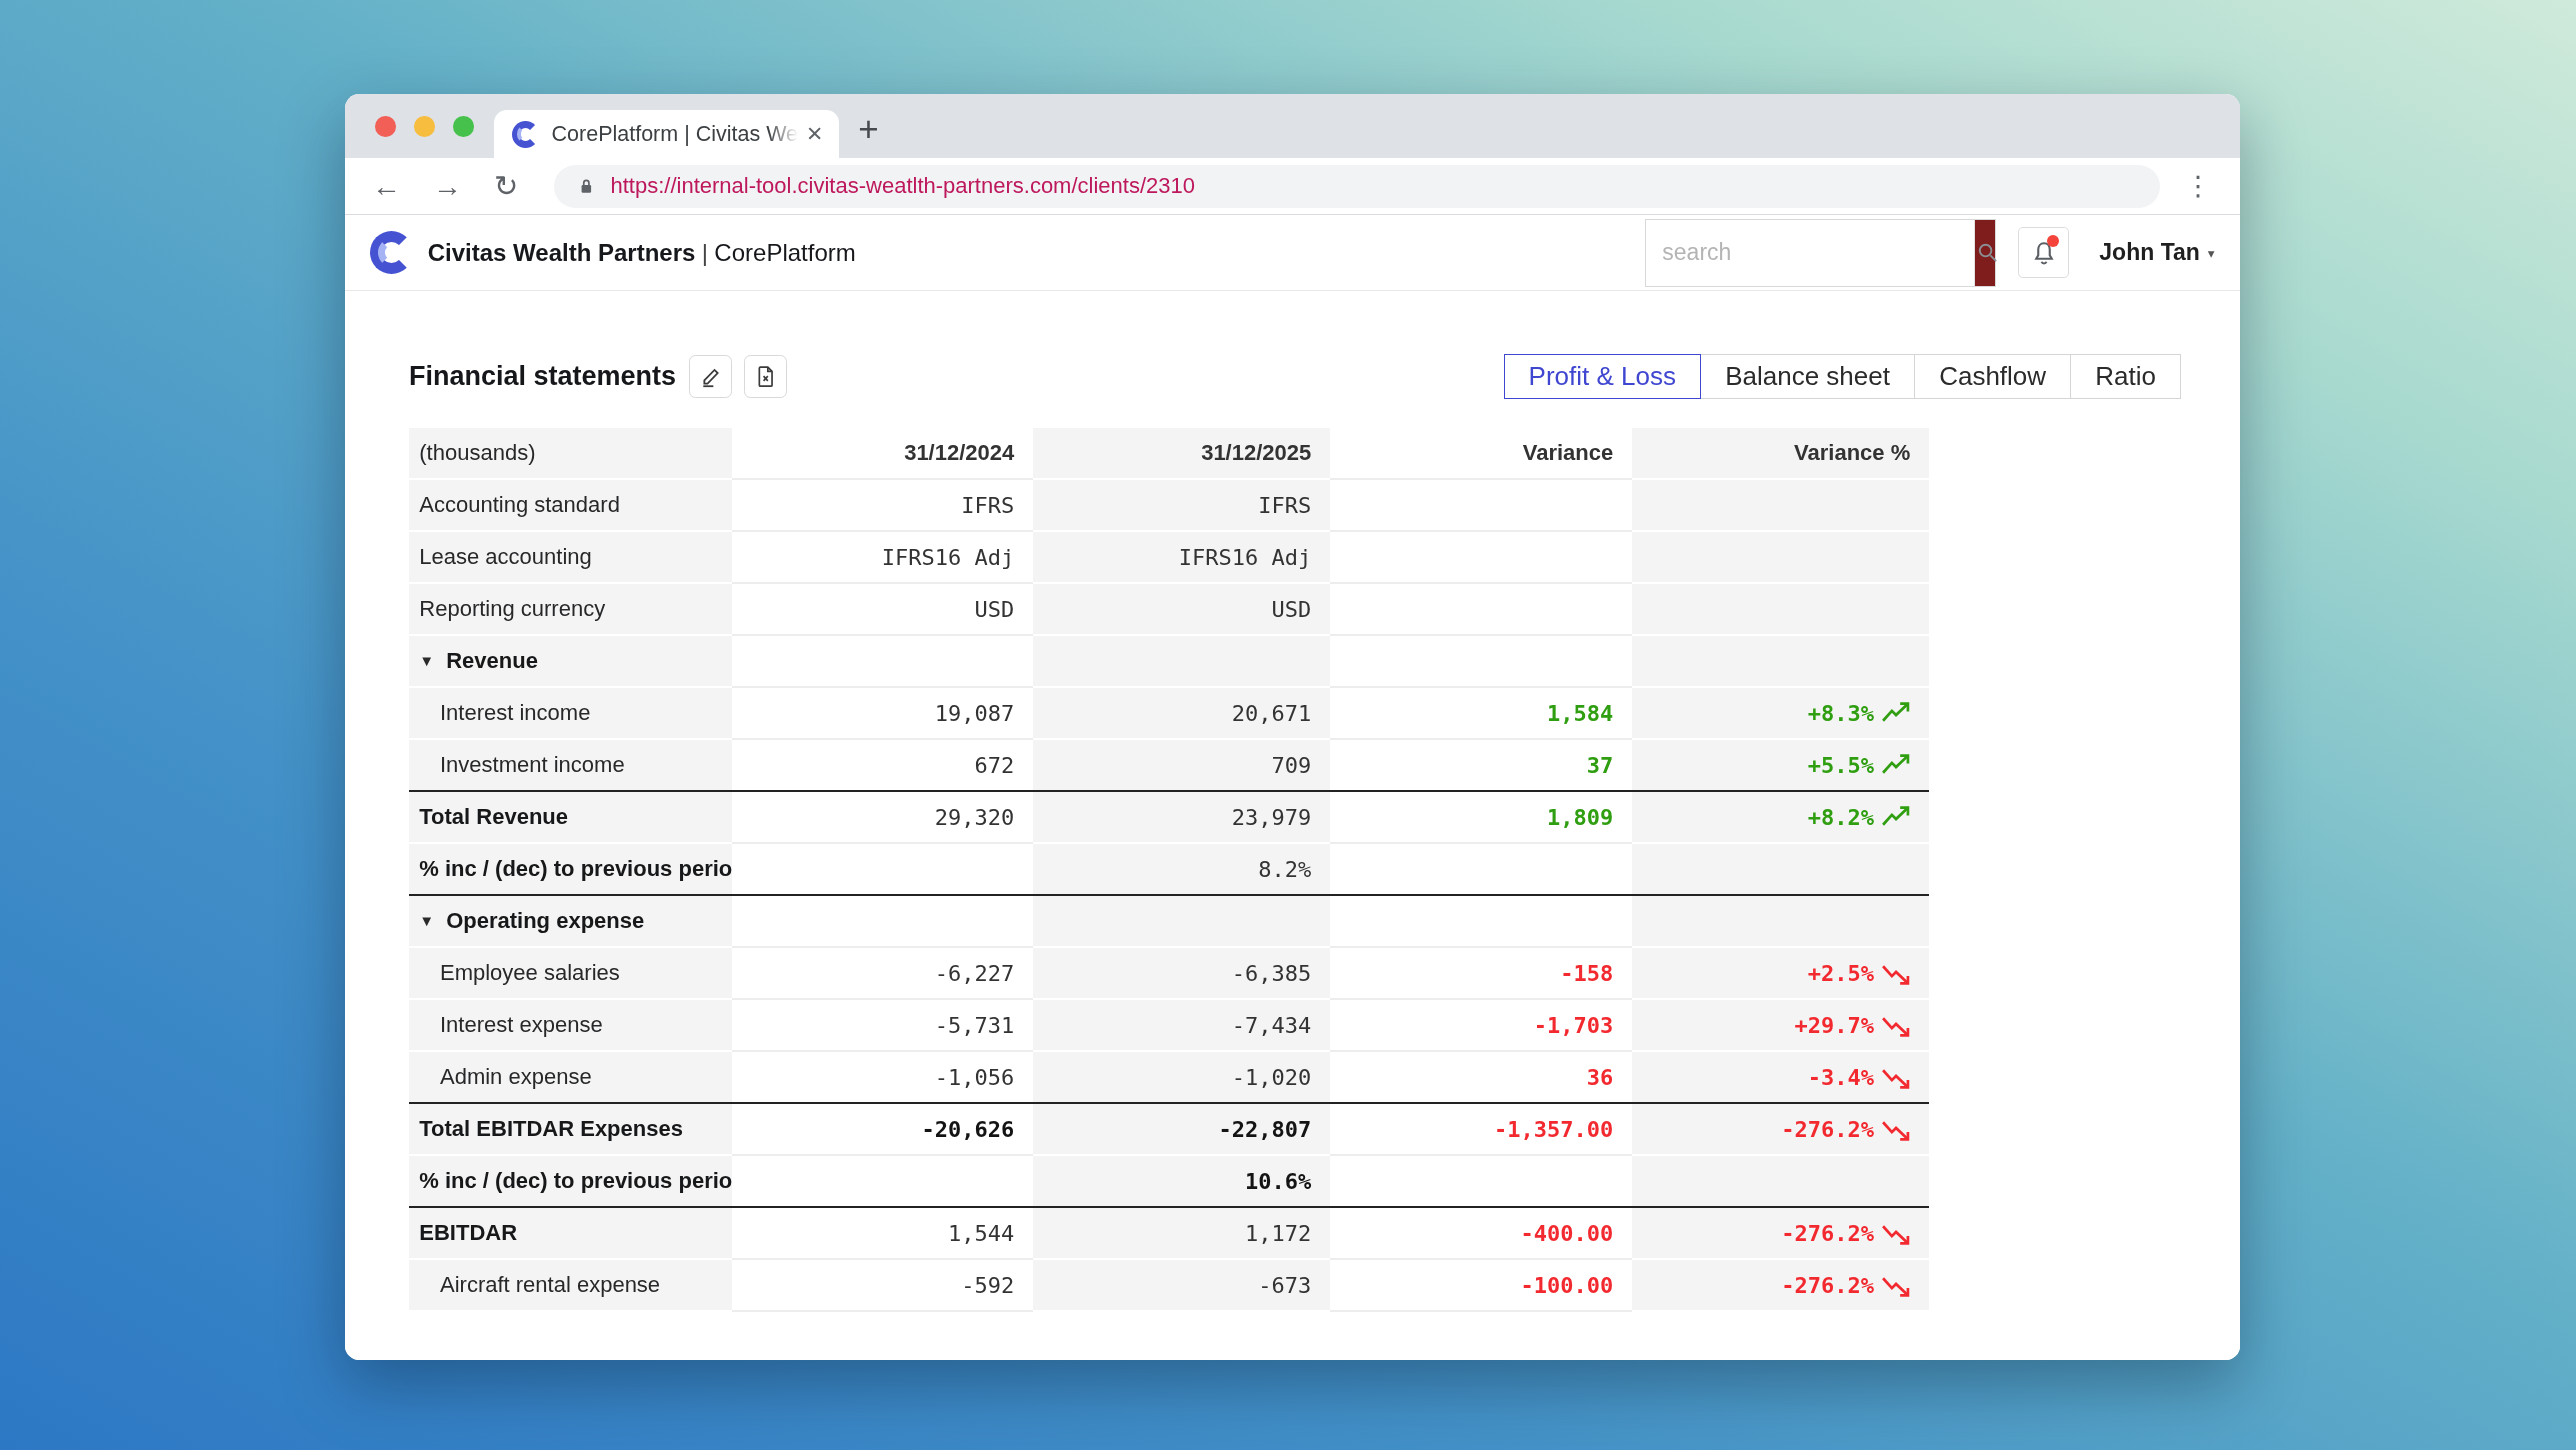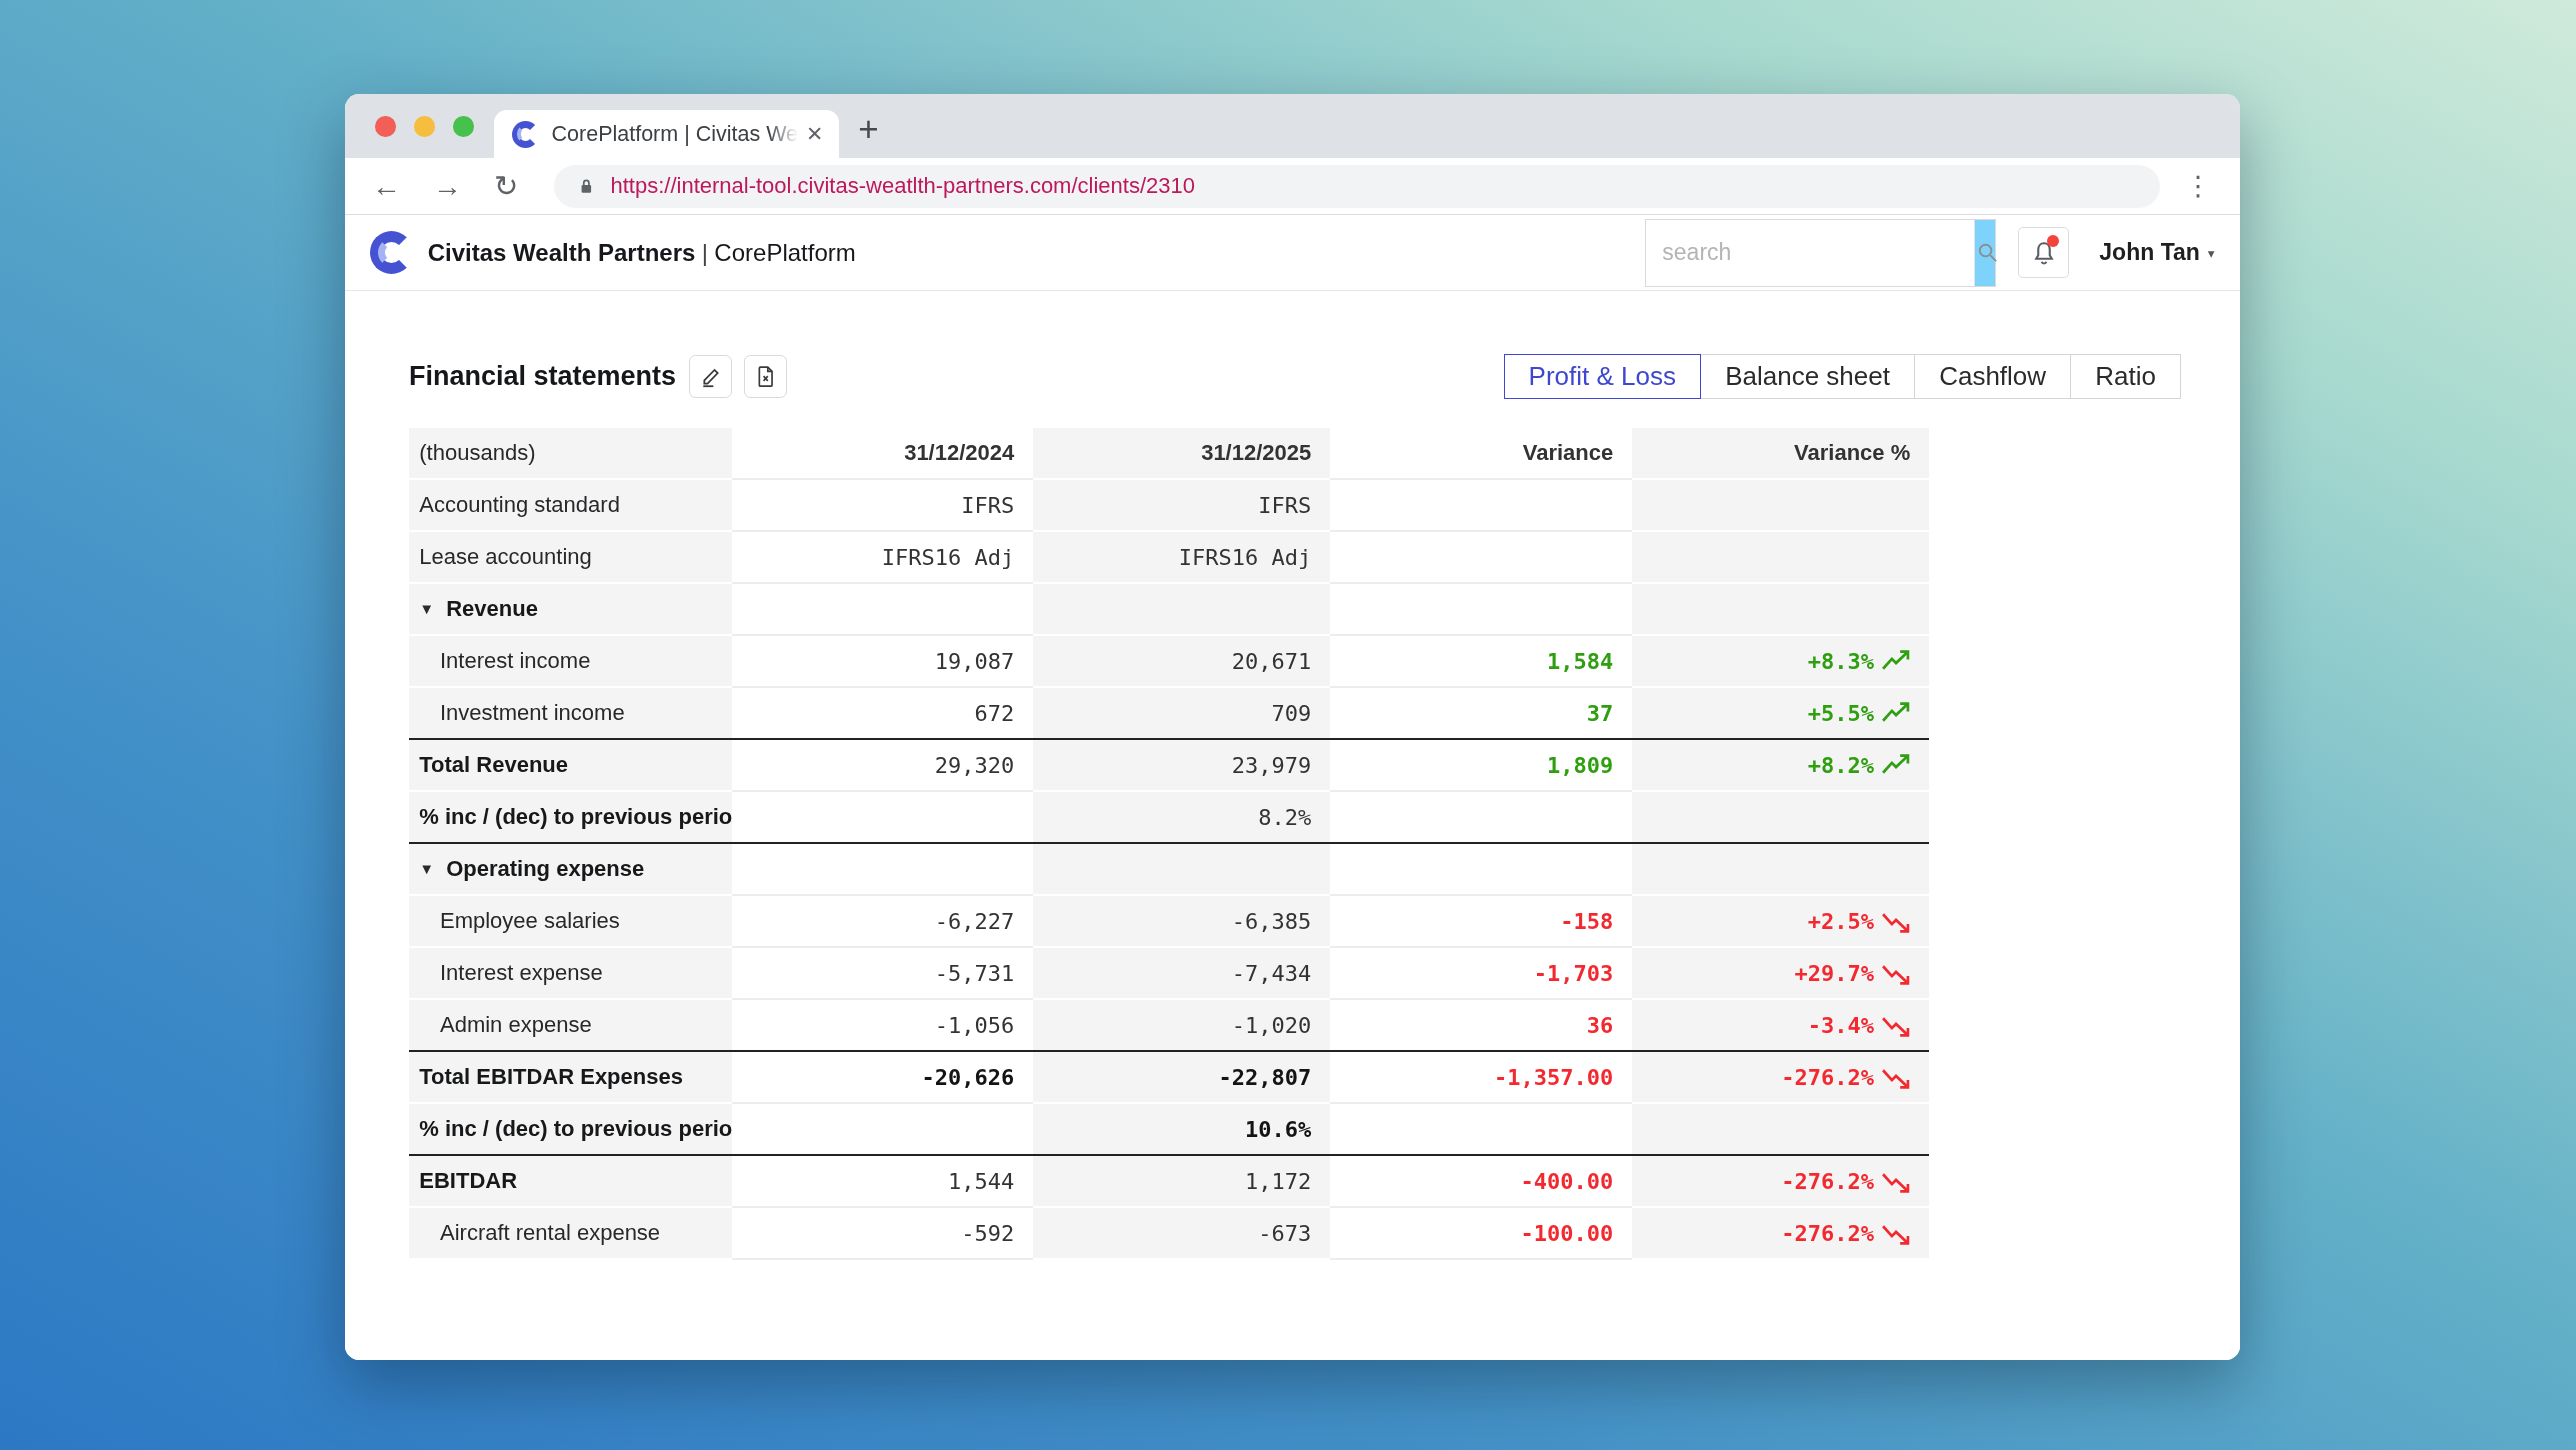--- a/index.html
+++ b/index.html
@@ -40,21 +40,21 @@
     border-left-color:var(--logo-secondary,#a5b2f3); border-radius:50%; }
   .logo.small { width:27px; height:27px; }
   .logo.small .ring { border-width:7.2px; }
   .logo.small .inner { left:4.8px; top:4.8px; width:17.5px; height:17.5px; border-width:4.8px; }
   
   .app-header { height:76px; display:flex; align-items:center; padding:0 25.4px; border-bottom:0.8px solid #e7e7e7; background:#fff; }
   .brand { margin-left:14.3px; font-size:24px; color:#16181c; white-space:nowrap; }
   .brand b { font-weight:700; }
   .brand .sep { color:#444; margin:0 6.4px; }
   .spacer { flex:1; }
-  .search-box { width:351px; height:68px; border:0.8px solid #d9d9d9; border-radius:0; display:flex; align-items:stretch; background:#7dd3fc; }
+  .search-box { width:351px; height:68px; border:0.8px solid #d9d9d9; border-radius:0; display:flex; align-items:stretch; background:#7f1d1d; }
   .search-box input { flex:1; border:0; outline:none; font-size:23px; padding:0 16px; color:#333; font-family:"Liberation Sans",sans-serif; }
   .search-box input::placeholder { color:#b4b4b4; }
   .search-btn { width:51px; border-left:0.8px solid #e2e2e2; display:flex; align-items:center; justify-content:center; }
   .bell-btn { position:relative; width:51px; height:51px; border:0.8px solid #dcdcdc; border-radius:4.8px; margin-left:22px;
     display:flex; align-items:center; justify-content:center; background:#fff; }
   .bell-dot { position:absolute; top:7.2px; right:9.5px; width:12px; height:12px; border-radius:50%; background:var(--notification,#f44336); }
   .user { margin-left:30px; font-size:23px; font-weight:700; color:#1f1f1f; display:flex; align-items:center; }
   .user .caret { font-size:13.5px; color:#555; margin-left:8px; font-weight:400; }
   
   .app-body { padding:63px 59px 0 64px; background:#fff; height:calc(100% - 197px); overflow:hidden; }
@@ -205,20 +205,27 @@
             <td class="gray val"></td>
           </tr>
           <tr>
             <td class="gray lbl">Lease accounting</td>
             <td class="white val">IFRS16 Adj</td>
             <td class="gray val">IFRS16 Adj</td>
             <td class="white val"></td>
             <td class="gray val"></td>
           </tr>
           <tr>
+            <td class="gray lbl">Reporting currency</td>
+            <td class="white val">USD</td>
+            <td class="gray val">USD</td>
+            <td class="white val"></td>
+            <td class="gray val"></td>
+          </tr>
+          <tr>
             <td class="gray lbl bold"><span class="tri">▼</span><span>Revenue</span></td>
             <td class="white val"></td>
             <td class="gray val"></td>
             <td class="white val"></td>
             <td class="gray val"></td>
           </tr>
           <tr>
             <td class="gray lbl indent">Interest income</td>
             <td class="white val">19,087</td>
             <td class="gray val">20,671</td>

